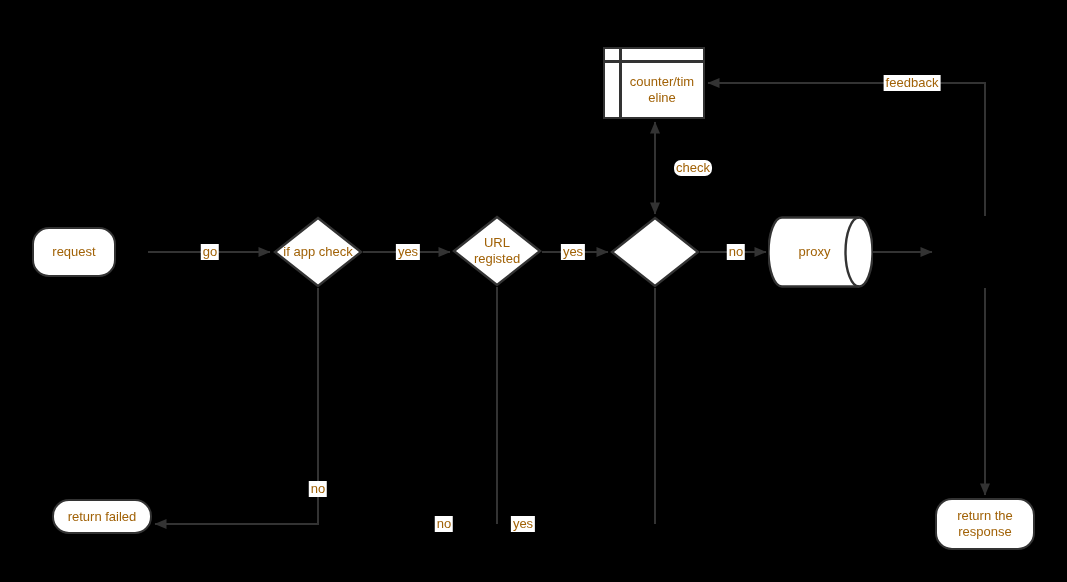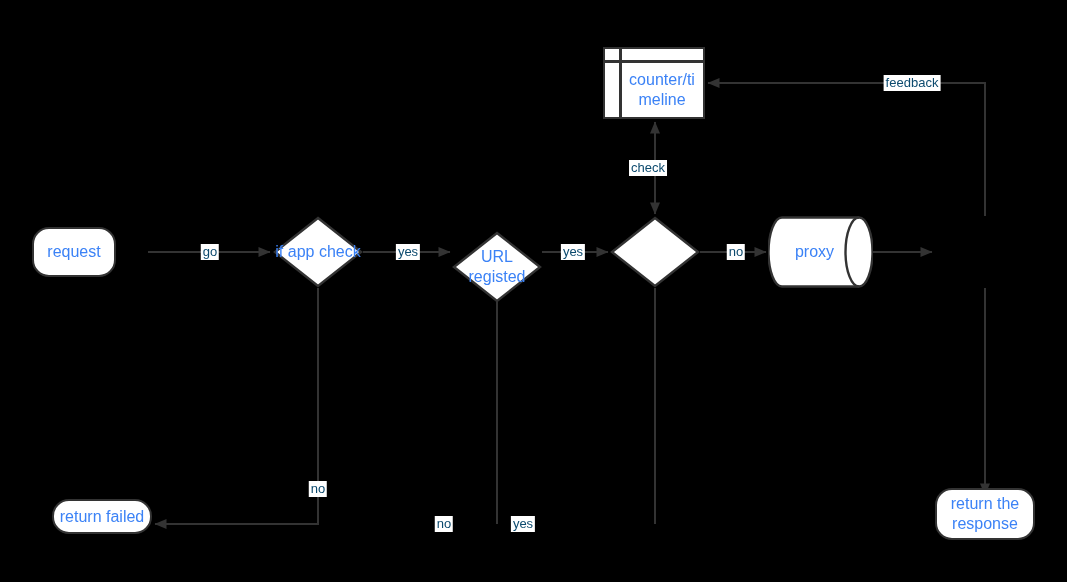--- a/index.html
+++ b/index.html
@@ -20,22 +20,22 @@
     left: 0; top: 0;
     z-index: 1;
   }
   .node {
     position: absolute;
     box-sizing: border-box;
     display: flex;
     align-items: center;
     justify-content: center;
     text-align: center;
-    color: #3b82f6;
-    font-size: 16px;
+    color: #a16207;
+    font-size: 13px;
     line-height: 1.22;
     z-index: 2;
   }
   .terminator {
     background: #ffffff;
     border: 2.5px solid #333333;
     border-radius: 17px;
   }
   .process {
     background: #ffffff;
@@ -77,21 +77,21 @@
   }
   .istore .cell .lbl {
     width: 68px;
     word-break: break-all;
     text-align: center;
   }
   .edge-label {
     position: absolute;
     transform: translate(-50%, -50%);
     background: #ffffff;
-    color: #0c4a6e;
+    color: #a16207;
     font-size: 13px;
     line-height: 16px;
     padding: 0 2px;
     white-space: nowrap;
     z-index: 3;
   }
   .wrap-58 { width: 58px; }
   .wrap-66 { width: 66px; }
   .wrap-80 { width: 80px; }
 </style>
@@ -125,21 +125,21 @@
     <span class="lbl">request</span>
   </div>
 
   <div class="node" style="left:273px; top:216px; width:90px; height:72px;">
     <svg class="shape-svg" viewBox="0 0 90 72">
       <polygon points="45,2 88,36 45,70 2,36" fill="#ffffff" stroke="#333333" stroke-width="2.4"></polygon>
     </svg>
     <span class="lbl">if app check</span>
   </div>
 
-  <div class="node" style="left:452px; top:231px; width:90px; height:72px;">
+  <div class="node" style="left:452px; top:215px; width:90px; height:72px;">
     <svg class="shape-svg" viewBox="0 0 90 72">
       <polygon points="45,2 88,36 45,70 2,36" fill="#ffffff" stroke="#333333" stroke-width="2.4"></polygon>
     </svg>
     <span class="lbl wrap-58">URL registed</span>
   </div>
 
   <div class="node" style="left:610px; top:216px; width:90px; height:72px;">
     <svg class="shape-svg" viewBox="0 0 90 72">
       <polygon points="45,2 88,36 45,70 2,36" fill="#ffffff" stroke="#333333" stroke-width="2.4"></polygon>
     </svg>
@@ -159,27 +159,27 @@
     <span class="hline"></span>
     <span class="cell">
       <span class="lbl">counter/timeline</span>
     </span>
   </div>
 
   <div class="node terminator" style="left:52px; top:499px; width:100px; height:35px;">
     <span class="lbl">return failed</span>
   </div>
 
-  <div class="node terminator" style="left:935px; top:488px; width:100px; height:52px;">
+  <div class="node terminator" style="left:935px; top:498px; width:100px; height:52px;">
     <span class="lbl wrap-80">return the response</span>
   </div>
 
   <span class="edge-label" style="left:210px; top:252px;">go</span>
   <span class="edge-label" style="left:408px; top:252px;">yes</span>
   <span class="edge-label" style="left:573px; top:252px;">yes</span>
   <span class="edge-label" style="left:736px; top:252px;">no</span>
   <span class="edge-label" style="left:912px; top:83px;">feedback</span>
-  <span class="edge-label" style="left:648px; top:168px;">check</span>
+  <span class="edge-label" style="left:693px; top:168px;border-radius:7px;">check</span>
   <span class="edge-label" style="left:318px; top:489px;">no</span>
   <span class="edge-label" style="left:444px; top:524px;">no</span>
   <span class="edge-label" style="left:523px; top:524px;">yes</span>
 
 </div>
 
 </body></html>

